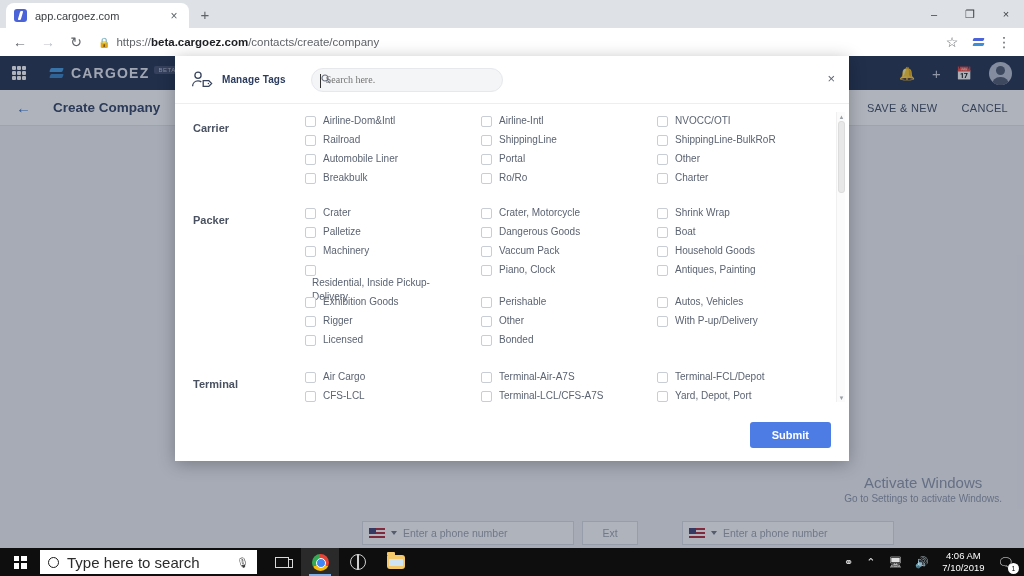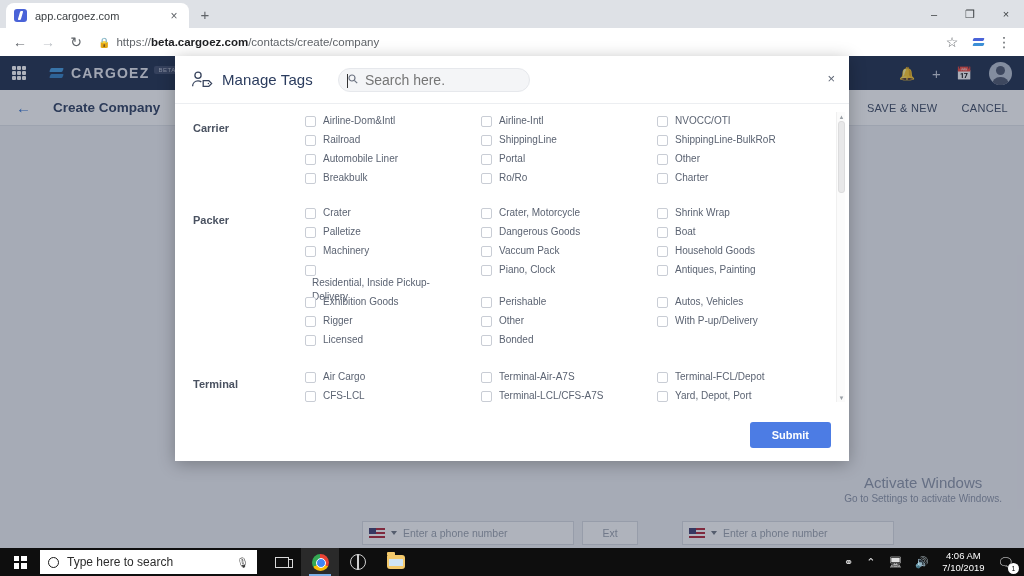--- a/index.html
+++ b/index.html
@@ -176,33 +176,33 @@
   .modal {
     position: absolute; left: 175px; top: 56px; width: 674px; height: 405px;
     background: #ffffff; box-shadow: 0 3px 16px rgba(0,0,0,.28);
   }
   .modal-head {
     position: relative; height: 48px; display: flex; align-items: center;
     padding: 0 16px; border-bottom: 1px solid #eceef1;
   }
   .tag-ico { width: 22px; height: 20px; position: relative; flex: 0 0 auto; }
   .modal-title {
-    font-size: 15px; font-weight: normal; color: #2b3c5e;
+    font-size: 10px; font-weight: bold; color: #2b3c5e;
     margin-left: 9px; letter-spacing: .1px;
   }
   .search-wrap {
     margin-left: 25px; width: 192px; height: 24px;
     background: #f4f5f7; border: 1px solid #e6e8ec; border-radius: 12px;
     display: flex; align-items: center; padding: 0 10px; position: relative;
   }
   .search-ico { font-size: 10px; color: #8a919f; position: absolute; left: 9px; }
   .search-input {
     border: 0; background: transparent; outline: none; width: 100%;
-    font-size: 14px; color: #a7adb8; font-family: Liberation Sans, sans-serif;
-    padding-left: 16px;
+    font-size: 10px; color: #a7adb8; font-family: Liberation Serif, serif;
+    padding-left: 4px;
   }
   .search-caret {
     position: absolute; left: 8px; top: 5px; width: 1px; height: 14px; background: #333;
   }
   .modal-close {
     position: absolute; right: 14px; top: 16px;
     font-size: 13px; color: #5d6574; line-height: 1;
   }
 
   .modal-body {
@@ -268,21 +268,21 @@
   }
   .win-logo i { background: #ffffff; }
   .tb-search {
     width: 217px; height: 24px; background: #ffffff;
     display: flex; align-items: center; padding: 0 8px; gap: 8px;
   }
   .tb-search-ring {
     width: 11px; height: 11px; border: 1.6px solid #1a1a1a;
     border-radius: 50%; flex: 0 0 auto;
   }
-  .tb-search-txt { font-size: 12px; color: #2b2b2b; flex: 1 1 auto; }
+  .tb-search-txt { font-size: 15px; color: #2b2b2b; flex: 1 1 auto; }
   .mic-ico { font-size: 10px; color: #3a3a3a; }
   .tb-icons { display: flex; align-items: center; gap: 0; margin-left: 6px; }
   .tb-ico-btn {
     width: 38px; height: 28px; display: flex;
     align-items: center; justify-content: center; position: relative;
   }
   .tb-ico-btn.active { background: #2a2a2a; }
   .tb-ico-btn.active::after {
     content: ""; position: absolute; bottom: 0; left: 8px;
     width: 22px; height: 2px; background: #7cb0e8;

